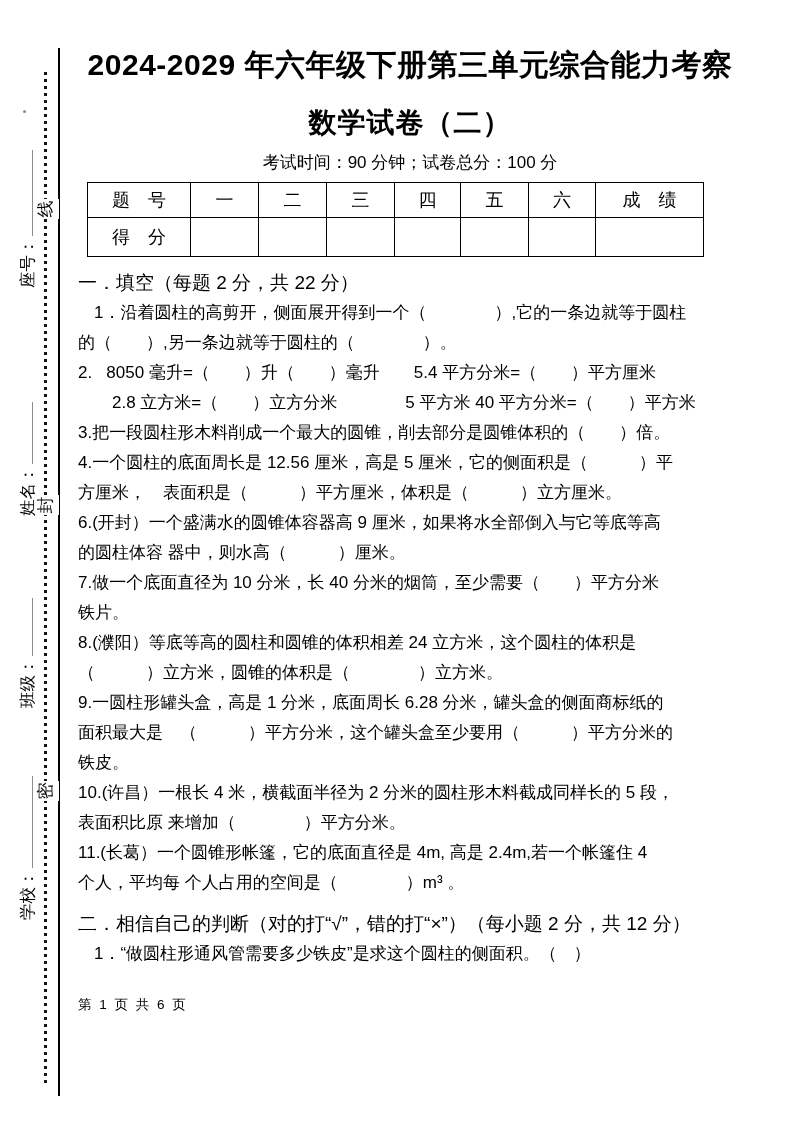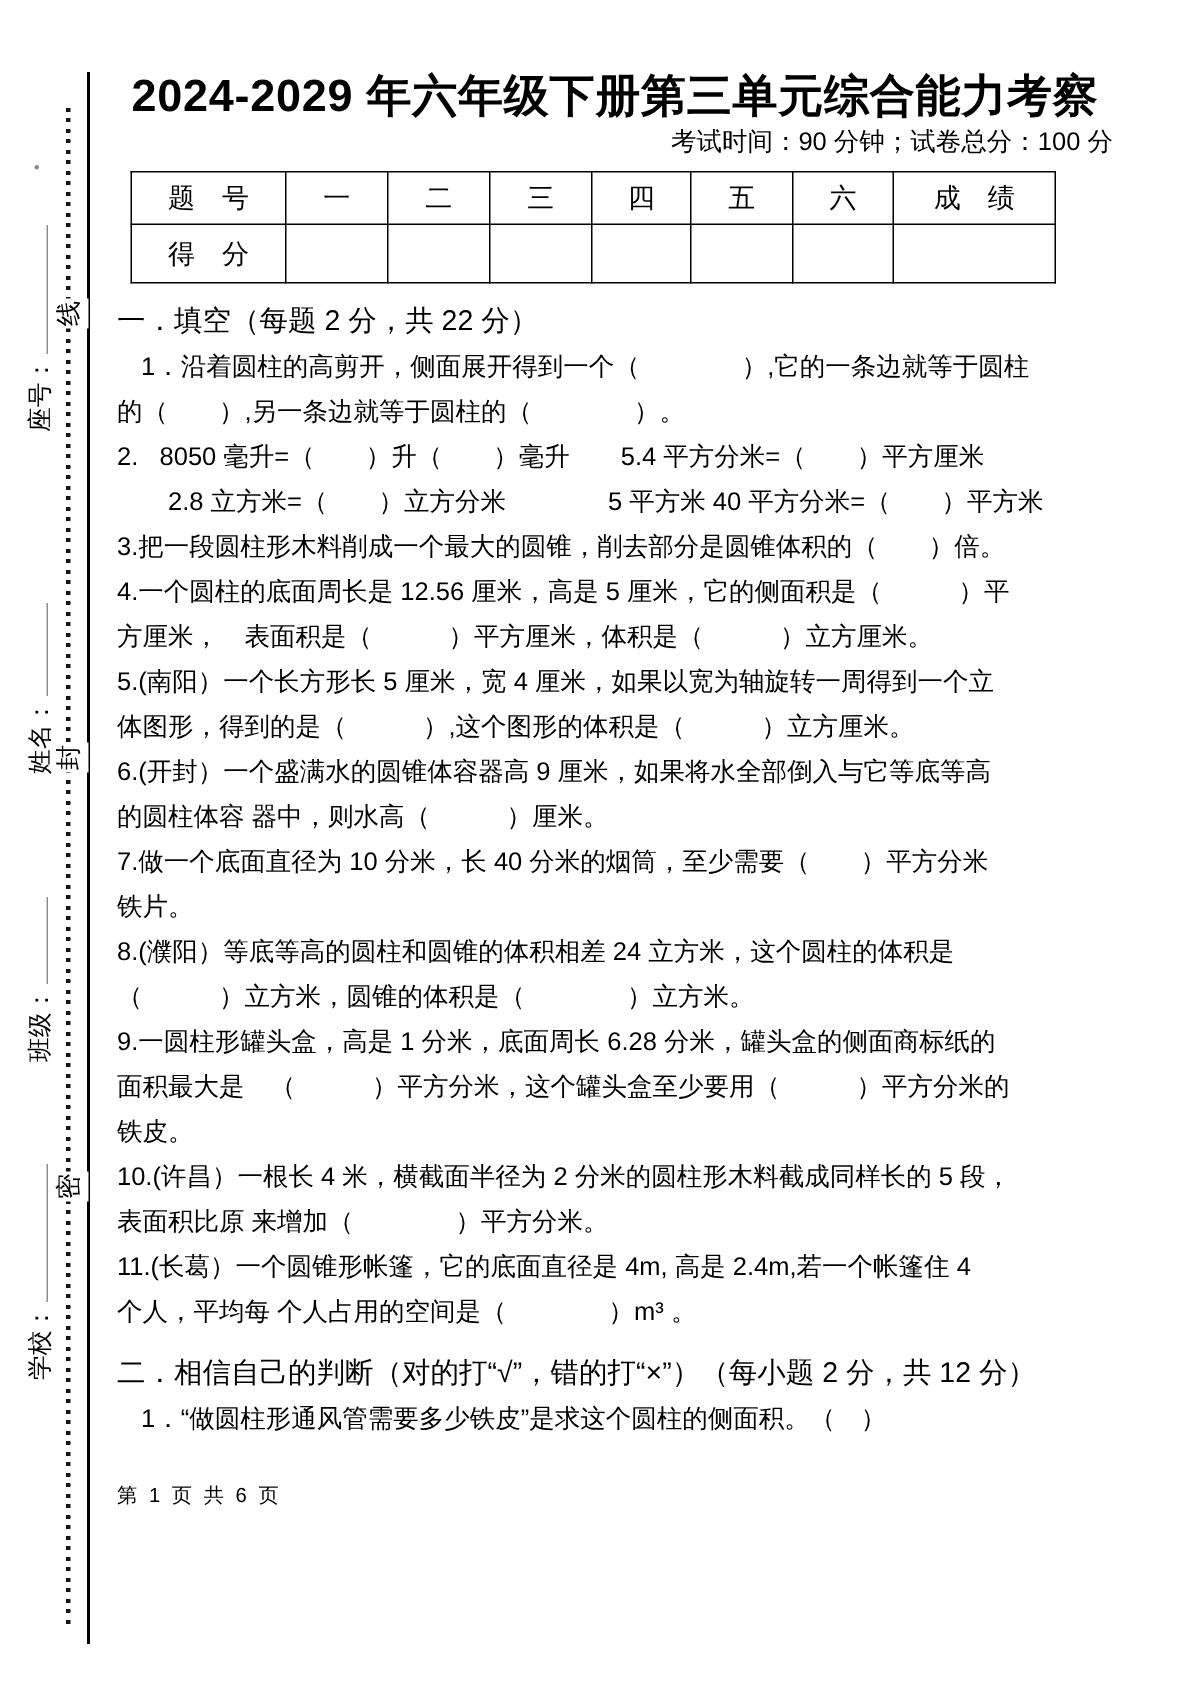--- a/index.html
+++ b/index.html
@@ -28,21 +28,21 @@
   .seal-field .fline{display:inline-block;height:15px;border-bottom:1.3px solid #8d8d8d;margin-left:2px;}
   .seal-field.f1{top:288px;} .seal-field.f1 .fline{width:86px;}
   .seal-field.f2{top:516px;} .seal-field.f2 .fline{width:62px;}
   .seal-field.f3{top:708px;} .seal-field.f3 .fline{width:58px;}
   .seal-field.f4{top:920px;} .seal-field.f4 .fline{width:92px;}
   .stray-dot{position:absolute;left:23px;top:110px;width:3px;height:3px;border-radius:50%;background:#8a8a8a;}
   
   .content{position:absolute;left:78px;top:38px;width:664px;}
   .title1{font-size:30px;font-weight:bold;text-align:center;margin:8px 0 0;line-height:38px;letter-spacing:.5px;}
   .title2{font-size:28px;font-weight:bold;text-align:center;margin:22px 0 0;line-height:34px;letter-spacing:1px;}
-  .meta{font-size:17px;text-align:right;line-height:21px;}
+  .meta{font-size:17px;text-align:center;margin-top:12px;line-height:21px;}
   table.score{border-collapse:collapse;margin:9px 0 0 9px;}
   table.score td{border:1.6px solid #000;text-align:center;font-size:18px;padding:0;}
   table.score tr.r1 td{height:34px;font-family:Liberation Mono, monospace;}
   table.score tr.r2 td{height:38px;}
   .sec-heading{font-size:19px;font-weight:normal;margin-top:11px;line-height:30px;}
   .q{font-size:17px;line-height:30px;white-space:pre-wrap;}
   .q.indent{text-indent:16px;}
   .footer{font-size:13.5px;text-align:left;margin-top:27px;letter-spacing:2px;}
 </style>
 </head>
@@ -57,20 +57,21 @@
   <div class="seal-char c3">密</div>
   <div class="stray-dot"></div>
 
   <div class="seal-field f1"><span>座号：</span><span class="fline"></span></div>
   <div class="seal-field f2"><span>姓名：</span><span class="fline"></span></div>
   <div class="seal-field f3"><span>班级：</span><span class="fline"></span></div>
   <div class="seal-field f4"><span>学校：</span><span class="fline"></span></div>
 
   <div class="content">
     <div class="title1">2024-2029 年六年级下册第三单元综合能力考察</div>
+    <div class="title2">数学试卷（二）</div>
     <div class="meta">考试时间：90 分钟；试卷总分：100 分</div>
 
     <table class="score">
       <colgroup>
         <col style="width:103px">
           <col style="width:68px">
           <col style="width:68px">
           <col style="width:68px">
         <col style="width:66px">
           <col style="width:68px">
@@ -102,22 +103,20 @@
       </table>
 
     <div class="sec-heading">一．填空（每题 2 分，共 22 分）</div>
     <div class="q indent">1．沿着圆柱的高剪开，侧面展开得到一个（　　　　）,它的一条边就等于圆柱
 的（　　）,另一条边就等于圆柱的（　　　　）。</div>
     <div class="q">2.   8050 毫升=（　　）升（　　）毫升　　5.4 平方分米=（　　）平方厘米
 　　2.8 立方米=（　　）立方分米　　　　5 平方米 40 平方分米=（　　）平方米</div>
     <div class="q">3.把一段圆柱形木料削成一个最大的圆锥，削去部分是圆锥体积的（　　）倍。</div>
     <div class="q">4.一个圆柱的底面周长是 12.56 厘米，高是 5 厘米，它的侧面积是（　　　）平
 方厘米，　表面积是（　　　）平方厘米，体积是（　　　）立方厘米。</div>
-    <div class="q">5.(南阳）一个长方形长 5 厘米，宽 4 厘米，如果以宽为轴旋转一周得到一个立
-体图形，得到的是（　　　）,这个图形的体积是（　　　）立方厘米。</div>
     <div class="q">6.(开封）一个盛满水的圆锥体容器高 9 厘米，如果将水全部倒入与它等底等高
 的圆柱体容 器中，则水高（　　　）厘米。</div>
     <div class="q">7.做一个底面直径为 10 分米，长 40 分米的烟筒，至少需要（　　）平方分米
 铁片。</div>
     <div class="q">8.(濮阳）等底等高的圆柱和圆锥的体积相差 24 立方米，这个圆柱的体积是
 （　　　）立方米，圆锥的体积是（　　　　）立方米。</div>
     <div class="q">9.一圆柱形罐头盒，高是 1 分米，底面周长 6.28 分米，罐头盒的侧面商标纸的
 面积最大是　（　　　）平方分米，这个罐头盒至少要用（　　　）平方分米的
 铁皮。</div>
     <div class="q">10.(许昌）一根长 4 米，横截面半径为 2 分米的圆柱形木料截成同样长的 5 段，

